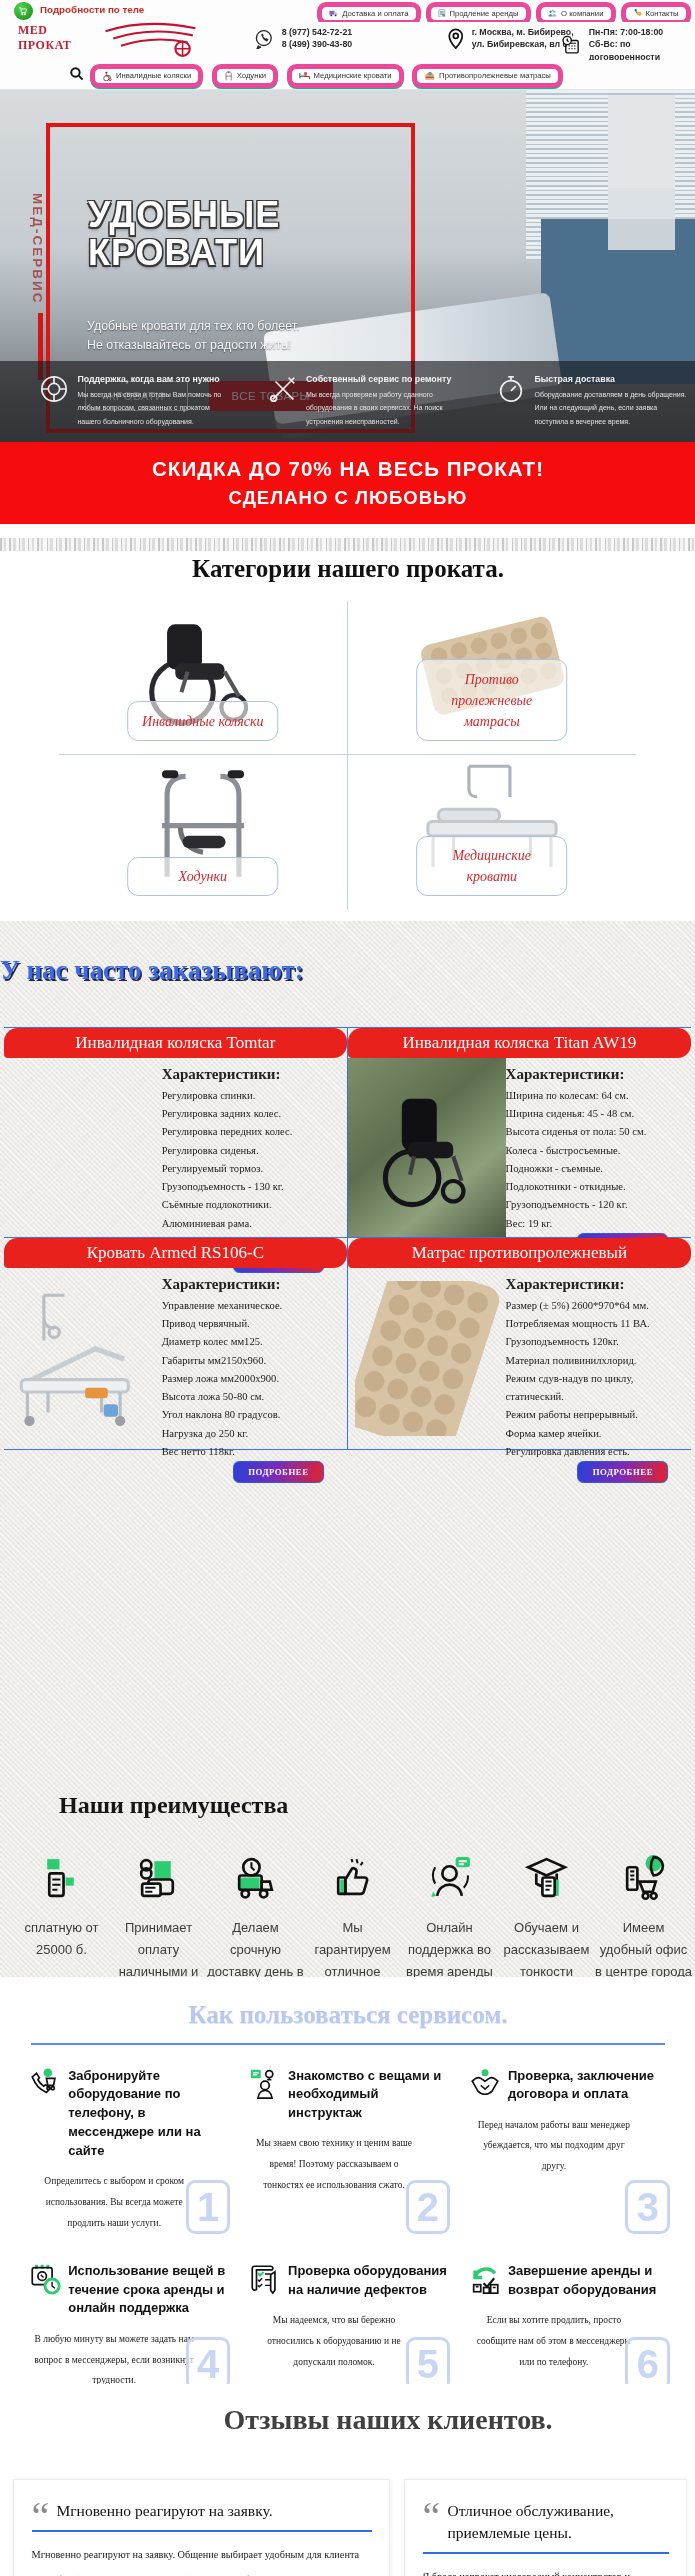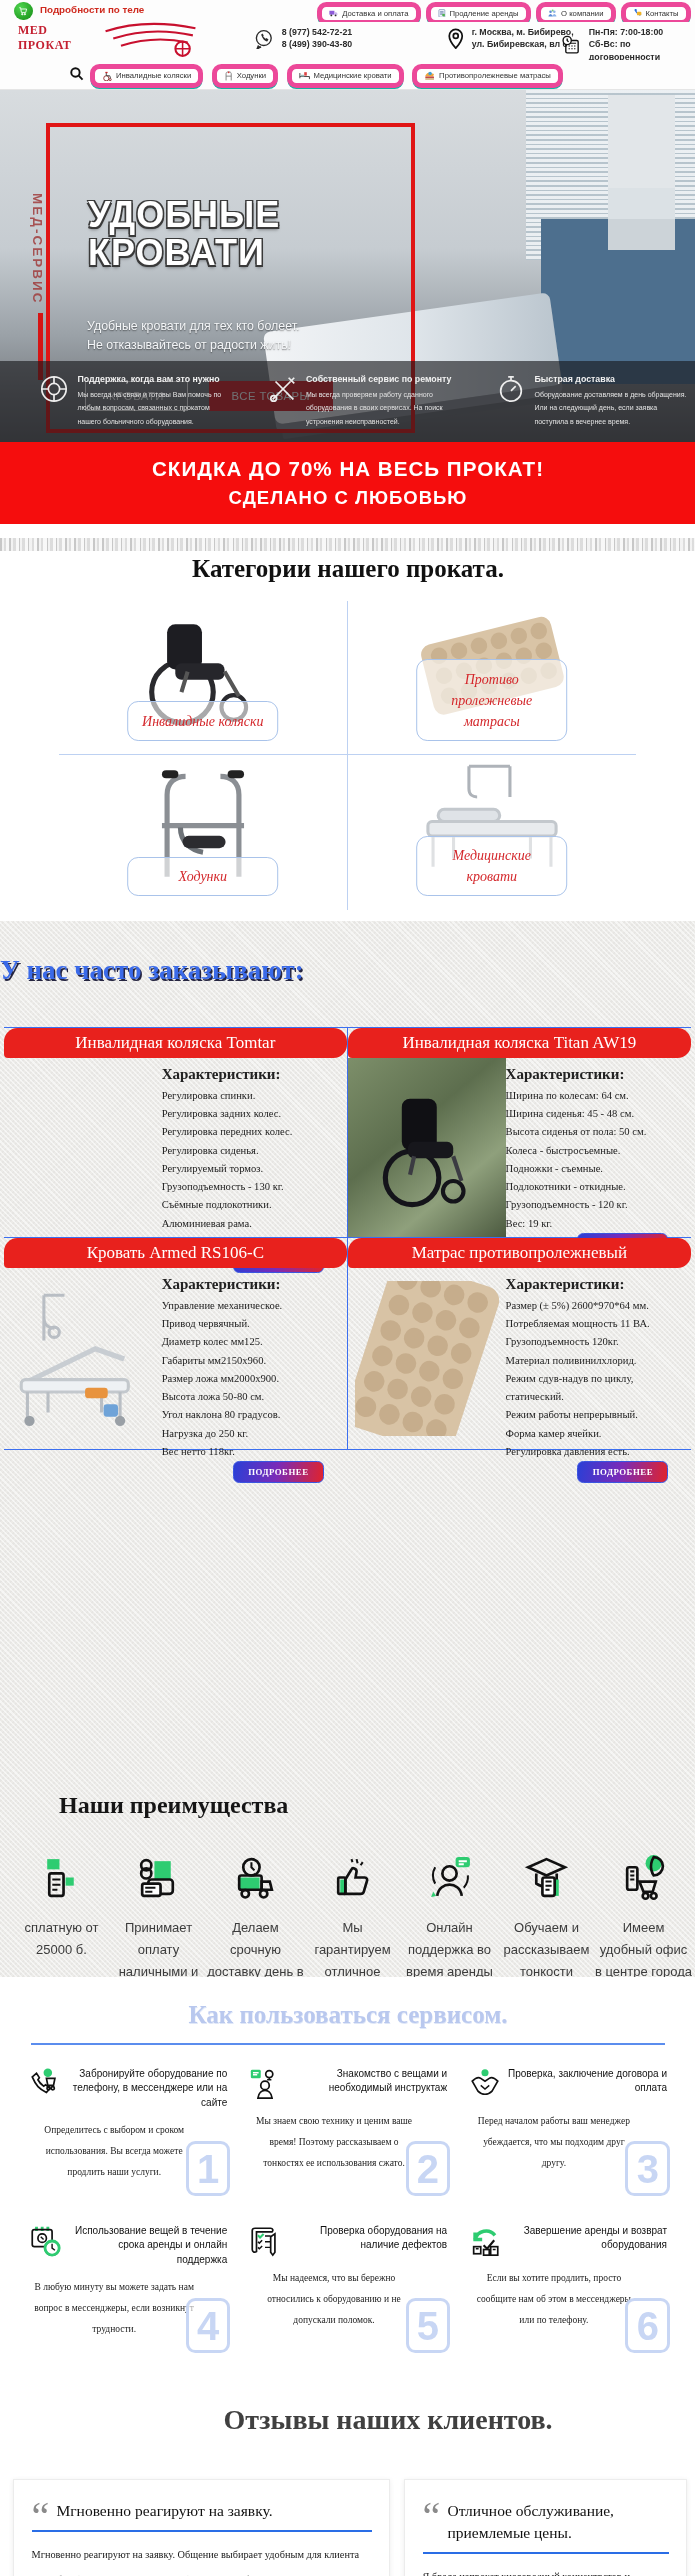--- a/index.html
+++ b/index.html
@@ -102,21 +102,21 @@
   .advitem .cap{margin-top:13.4px;font-size:13px;color:#3c3c3c;line-height:1.7;}
   
   .how{position:relative;height:407px;background:#fff;}
   .how h2{position:absolute;width:100%;top:24px;margin:0;text-align:center;font-family:"Liberation Serif",serif;
     font-weight:bold;font-size:25px;color:#b9c8ee;text-shadow:0.5px 0.5px 0 #dfe7f8;}
   .how .rule{position:absolute;left:31px;top:66px;width:634px;height:2.1px;background:#5b8dee;}
   .stepgrid{position:absolute;left:28px;top:90px;width:639px;display:grid;grid-template-columns:1fr 1fr 1fr;
     column-gap:20.6px;row-gap:28px;}
   .step{position:relative;min-height:129px;}
   .step .shead{display:flex;gap:6.2px;align-items:flex-start;}
-  .step .stitle{font-weight:normal;font-size:10px;line-height:1.45;color:#111;text-align:right;}
+  .step .stitle{font-weight:bold;font-size:13px;line-height:1.45;color:#111;}
   .step .sbody{margin:10.3px 31px 0 4.1px;font-family:"Liberation Serif",serif;font-size:9.5px;line-height:2.2;
     text-align:center;color:#222;}
   .stepnum{position:absolute;right:-3.1px;bottom:0;color:#c8d6f4;border:3.6px solid #c8d6f4;border-radius:9.3px;
     font-size:40px;font-weight:bold;line-height:1;padding:4.1px 8.2px;background:rgba(255,255,255,.6);}
   
   .reviews{position:relative;height:536px;background:#fff;}
   .reviews h2{position:absolute;width:100%;top:20.6px;margin:0;text-align:center;font-family:"Liberation Serif",serif;
     font-size:28px;color:#404040;padding-left:40px;}
   .rcard{position:absolute;background:#fff;border:0.5px solid #ececec;box-shadow:0 1px 5.2px rgba(0,0,0,.08);
     padding:20.6px 17.5px 14.4px;}

